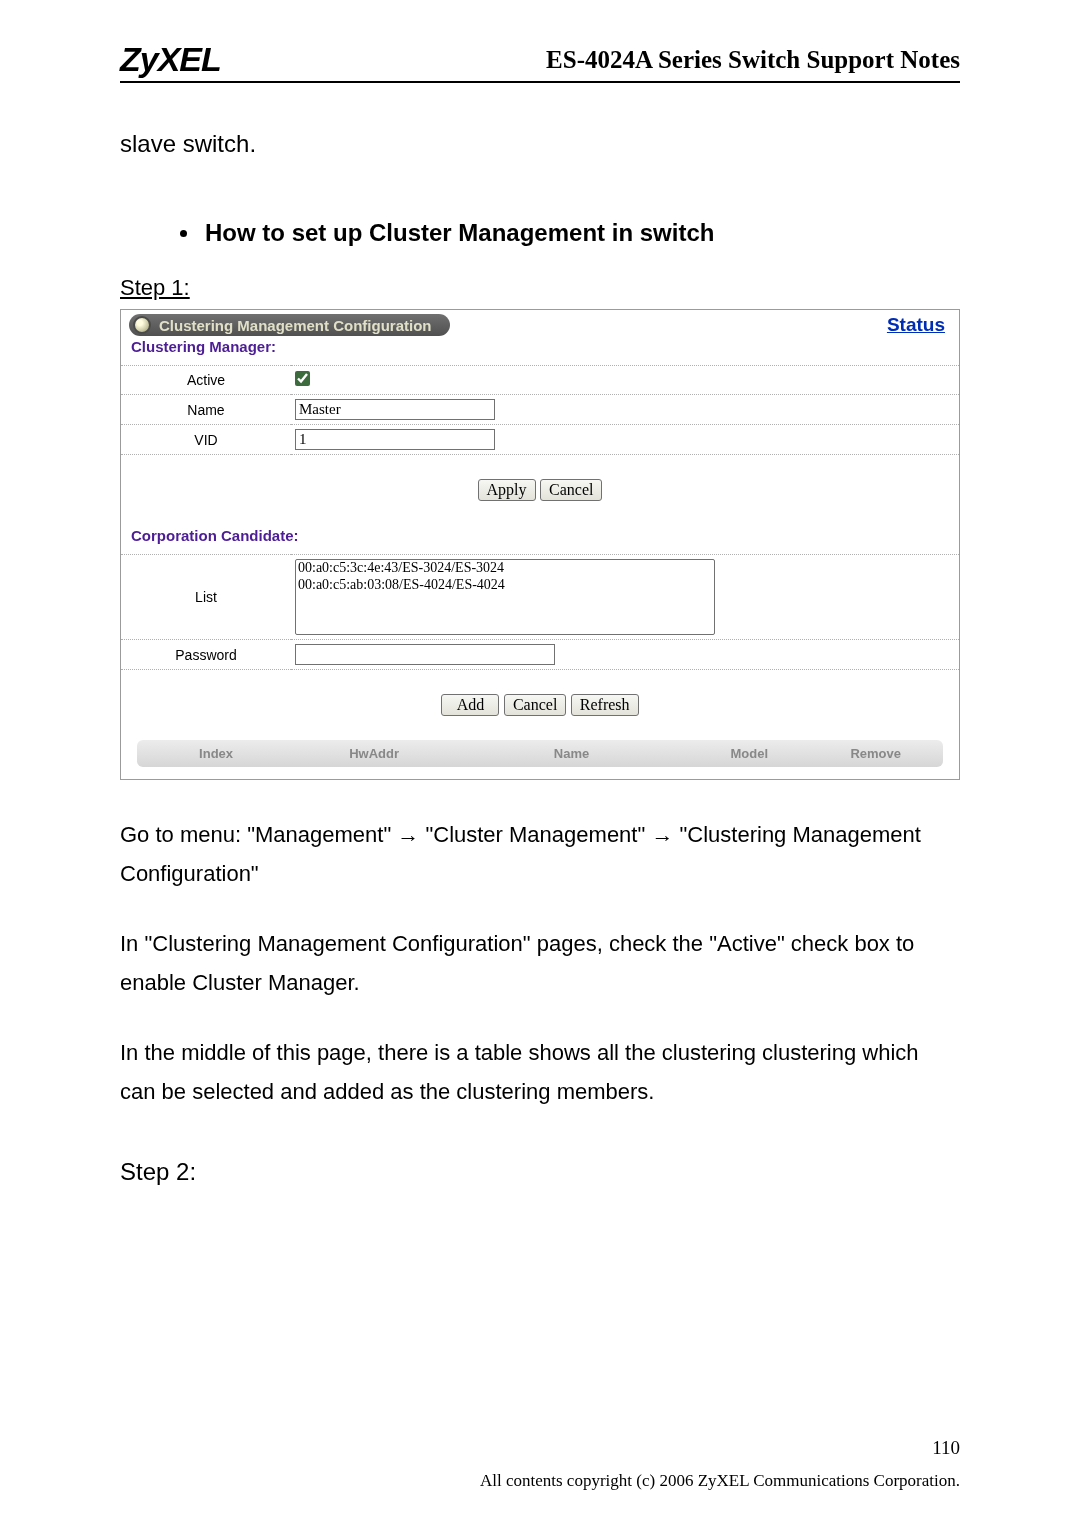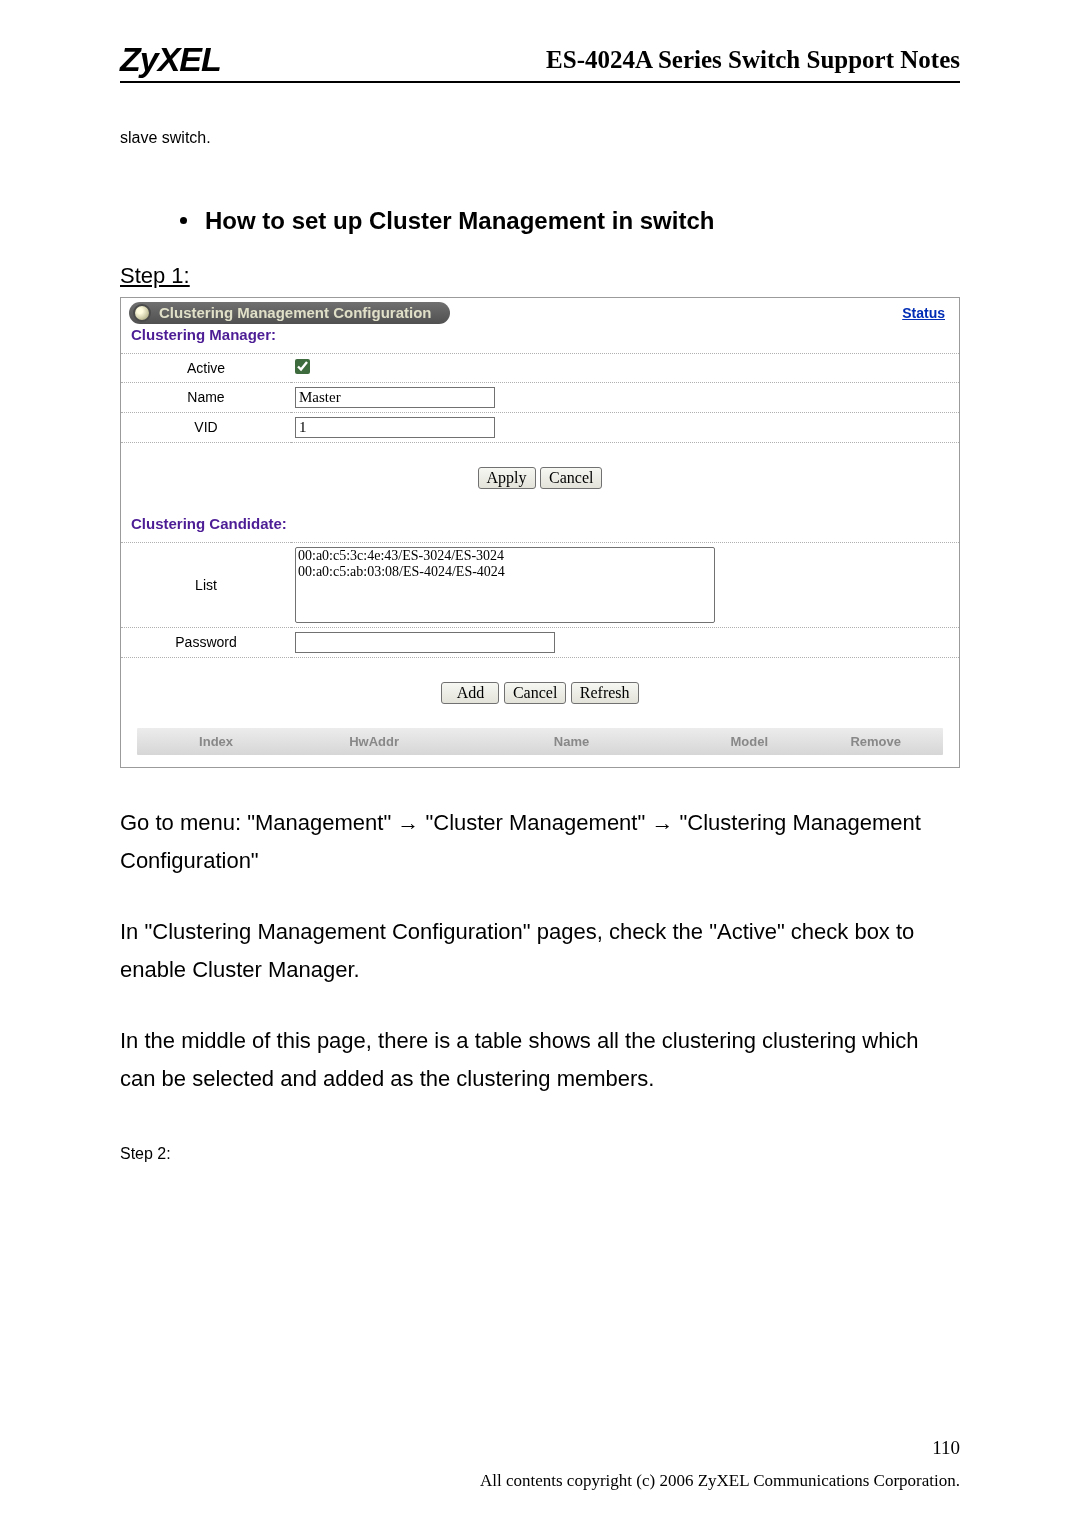--- a/index.html
+++ b/index.html
@@ -31,21 +31,21 @@
       font-weight: 900;
       font-style: italic;
       letter-spacing: -1px;
     }
     .doc-title {
       font-family: "Times New Roman", Times, serif;
       font-size: 25px;
       font-weight: bold;
     }
     .body-text {
-      font-size: 16px;
+      font-size: 24px;
       font-family: Arial, Helvetica, sans-serif;
       margin-bottom: 34px;
       line-height: 1.6;
       margin-top: 42px;
     }
     .section-heading {
       font-size: 24px;
       font-weight: bold;
       font-family: Arial, Helvetica, sans-serif;
       margin-left: 60px;
@@ -70,21 +70,21 @@
     }
 
     
     .config-panel {
       border: 1px solid #9b9b9b;
       padding: 0;
       margin-bottom: 36px;
     }
     .panel-header {
       display: flex;
-      align-items: center;
+      align-items: flex-end;
       padding: 4px 10px 0 8px;
       gap: 7px;
     }
     .tab-pill {
       display: inline-flex;
       align-items: center;
       background: linear-gradient(#707070, #505050);
       border-radius: 14px;
       padding: 2px 18px 2px 4px;
       color: #e0dfc8;
@@ -100,21 +100,21 @@
       border-radius: 50%;
       background: radial-gradient(circle at 35% 35%, #fffce0 20%, #c5c39f 65%, #8e8c6c);
       border: 2px solid #4a4a4a;
       margin-right: 8px;
     }
     .status-link {
       margin-left: auto;
       color: #002db5;
       text-decoration: underline;
       font-weight: bold;
-      font-size: 14px;
+      font-size: 19px;
       font-family: Arial, sans-serif;
       cursor: pointer;
       padding-right: 4px;
     }
     .subheading {
       color: #4c1d95;
       font-weight: bold;
       font-size: 15px;
       padding: 2px 10px 10px 10px;
     }
@@ -177,21 +177,21 @@
       padding: 1px 8px;
       background: linear-gradient(#f7f7f3, #e3e3da);
       border: 1px solid #717171;
       border-radius: 3px;
       cursor: pointer;
       min-width: 58px;
     }
     .members-header {
       background: linear-gradient(#ececec, #d6d6d6);
       margin: 0 16px 12px 16px;
-      border-radius: 1px;
+      border-radius: 6px;
       display: flex;
       font-size: 13px;
       font-weight: bold;
       color: #888;
       padding: 6px 8px;
     }
     .members-header > div {
       text-align: center;
     }
     .mh-index { width: 18%; }
@@ -275,21 +275,21 @@
         </td>
       </tr>
     </tbody>
       </table>
 
     <div class="button-row">
       <button class="old-button">Apply</button>
       <button class="old-button">Cancel</button>
     </div>
 
-    <div class="subheading">Clustering Candidate:</div>
+    <div class="subheading">Corporation Candidate:</div>
 
     <table class="form-table">
       <tbody>
           <tr>
         <td class="label-cell">List</td>
         <td class="value-cell">
           <select size="4" class="listbox">
             <option>00:a0:c5:3c:4e:43/ES-3024/ES-3024</option>
             <option>00:a0:c5:ab:03:08/ES-4024/ES-4024</option>
           </select>

